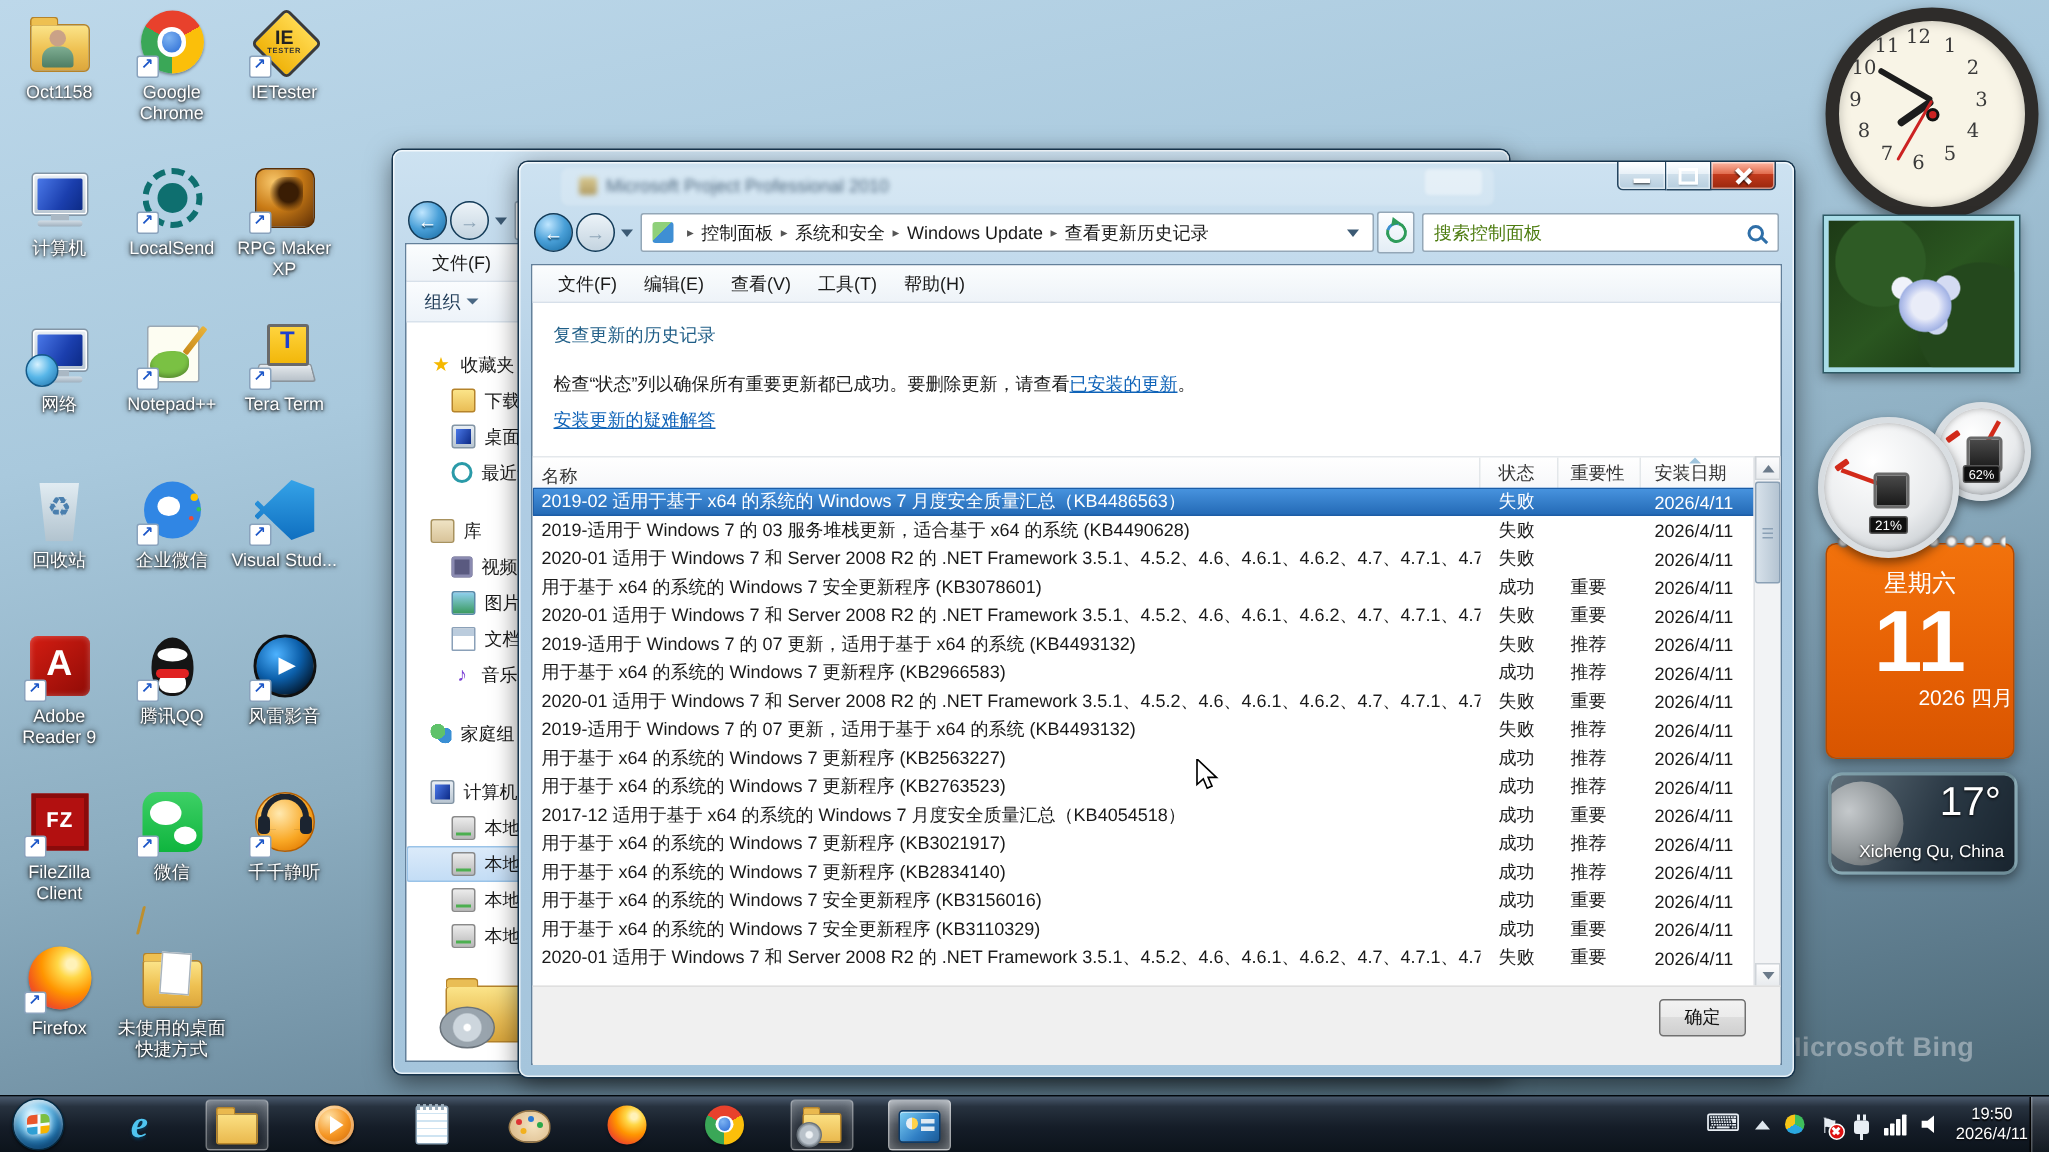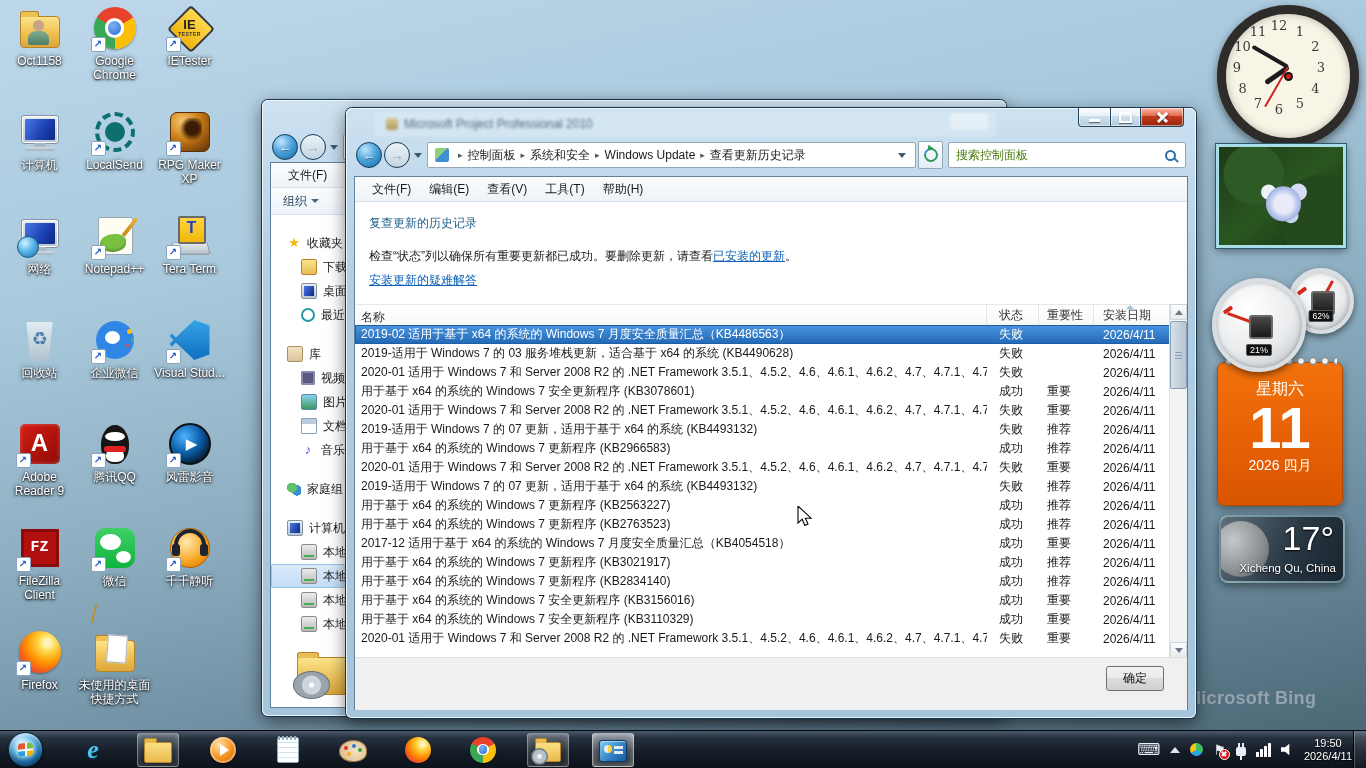--- a/index.html
+++ b/index.html
@@ -112,26 +112,26 @@
   #gauge-cpu{left:2px;top:12px;width:86px;height:86px;z-index:2;}
   #gauge-cpu .needle{transform:rotate(110deg);}
   #gauge-mem{left:78px;top:2px;width:58px;height:58px;z-index:1;}
   #gauge-mem .needle{transform:rotate(209deg);}
   #gauge-mem .gl{bottom:8px;font-size:8.5px;}
   #g-cal{left:1217px;top:362px;width:124px;height:142px;background:linear-gradient(#f2720c,#e55f04 60%,#d85500);border-radius:7px;border:1px solid #b34a02;box-shadow:0 3px 9px rgba(0,0,0,.4);color:#fff;text-align:center;}
   #g-cal::before{content:"";position:absolute;top:-8px;left:5px;right:5px;height:13px;
     background:radial-gradient(circle at 6px 6px,#f4f4f4 2px,#8a8a8a 3.5px,transparent 4.5px);background-size:12px 13px;background-repeat:repeat-x;}
   .cal-wd{margin-top:16px;font-size:16px;}
   .cal-day{font-size:58px;font-weight:bold;line-height:.95;}
-  .cal-my{font-size:14px;margin-top:2px;}
+  .cal-my{font-size:14px;margin-top:2px;text-align:right;}
   #g-weather{left:1219px;top:515px;width:122px;height:64px;border-radius:9px;border:2px solid rgba(175,220,230,.55);
     background:linear-gradient(115deg,#5f6f7a,#2a3844 55%,#18242e);box-shadow:0 3px 8px rgba(0,0,0,.45);overflow:hidden;color:#fff;}
   #g-weather::before{content:"";position:absolute;left:-8px;top:4px;width:56px;height:56px;border-radius:50%;
     background:radial-gradient(circle at 35% 35%,#cfd2d4,#8f9496 60%,#565c60);opacity:.92;}
-  .wx-temp{position:absolute;right:9px;top:2px;font-size:34px;text-shadow:0 1px 2px #000;}
+  .wx-temp{position:absolute;right:9px;top:2px;font-size:27px;text-shadow:0 1px 2px #000;}
   .wx-loc{position:absolute;right:7px;bottom:7px;font-size:11.5px;text-shadow:0 1px 2px #000;text-align:center;}
   #watermark{position:absolute;left:1186px;top:688px;font-size:18px;font-weight:bold;color:#93a4ae;letter-spacing:.3px;z-index:1;}
   
   .win{position:absolute;border-radius:6px;background:linear-gradient(#cde2f1,#b0cde4 30%,#a5c5dc);
     box-shadow:inset 0 0 0 1px rgba(255,255,255,.75),0 0 0 1px #17344c,0 5px 18px rgba(0,0,0,.55);}
   #w-exp{left:262px;top:100px;width:744px;height:616px;z-index:2;}
   #w-upd{left:346px;top:108px;width:850px;height:610px;z-index:3;}
   .client{position:absolute;left:8px;right:8px;bottom:8px;background:#fff;border:1px solid #63809a;}
   #w-upd .client{top:68px;}
   #w-exp .client{top:62px;}

